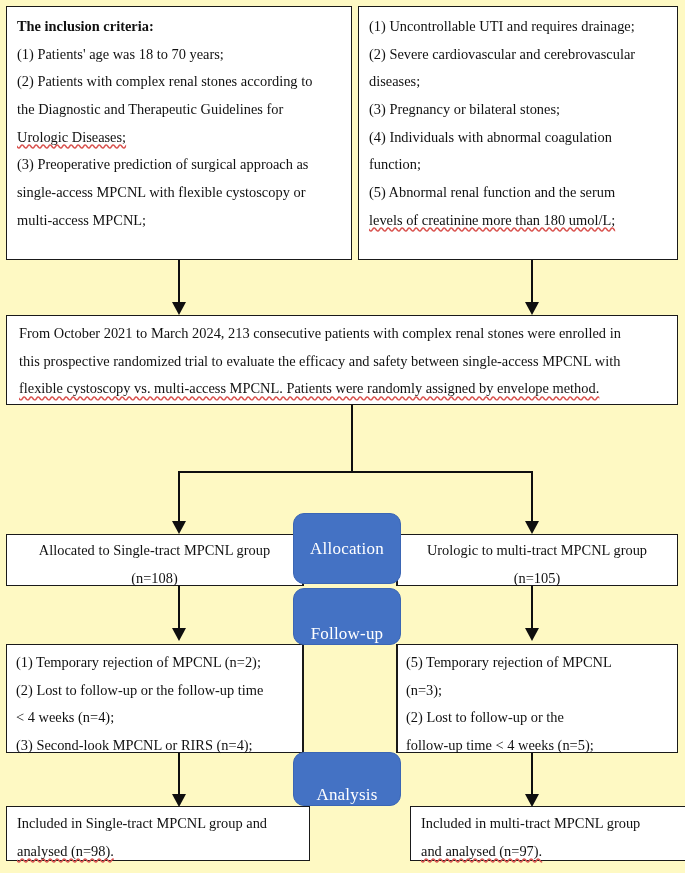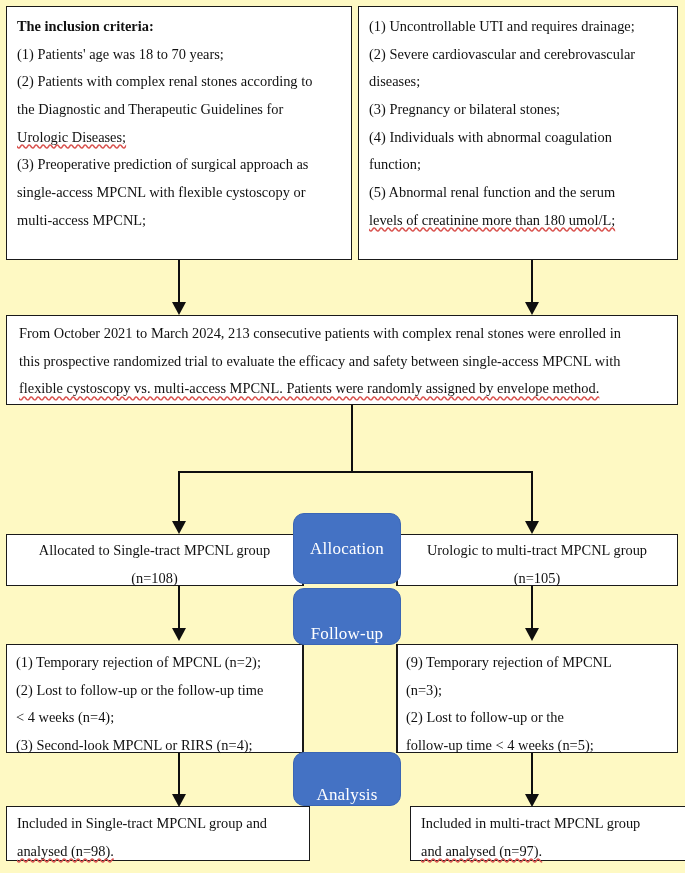--- a/index.html
+++ b/index.html
@@ -171,21 +171,21 @@
         <p class="lastline">(2) Lost to follow-up or the follow-up time</p>
         <p class="lastline">&lt; 4 weeks (n=4);</p>
         <p class="lastline">(3) Second-look MPCNL or RIRS (n=4);</p>
       </div>
     </div>
   </div>
 
   <div class="box" style="left:396px; top:644px; width:282px; height:109px;">
     <div class="box-inner" style="padding:4px 9px 0 9px;">
       <div class="just">
-        <p>(9) Temporary rejection of MPCNL</p>
+        <p>(5) Temporary rejection of MPCNL</p>
         <p class="lastline">(n=3);</p>
         <p>(2) Lost to follow-up or the</p>
         <p class="lastline">follow-up time &lt; 4 weeks (n=5);</p>
       </div>
     </div>
   </div>
 
   <div class="badge" style="left:293px; top:588px; width:108px; height:57px;align-items:flex-end;">
     <span>Follow-up</span>
   </div>

